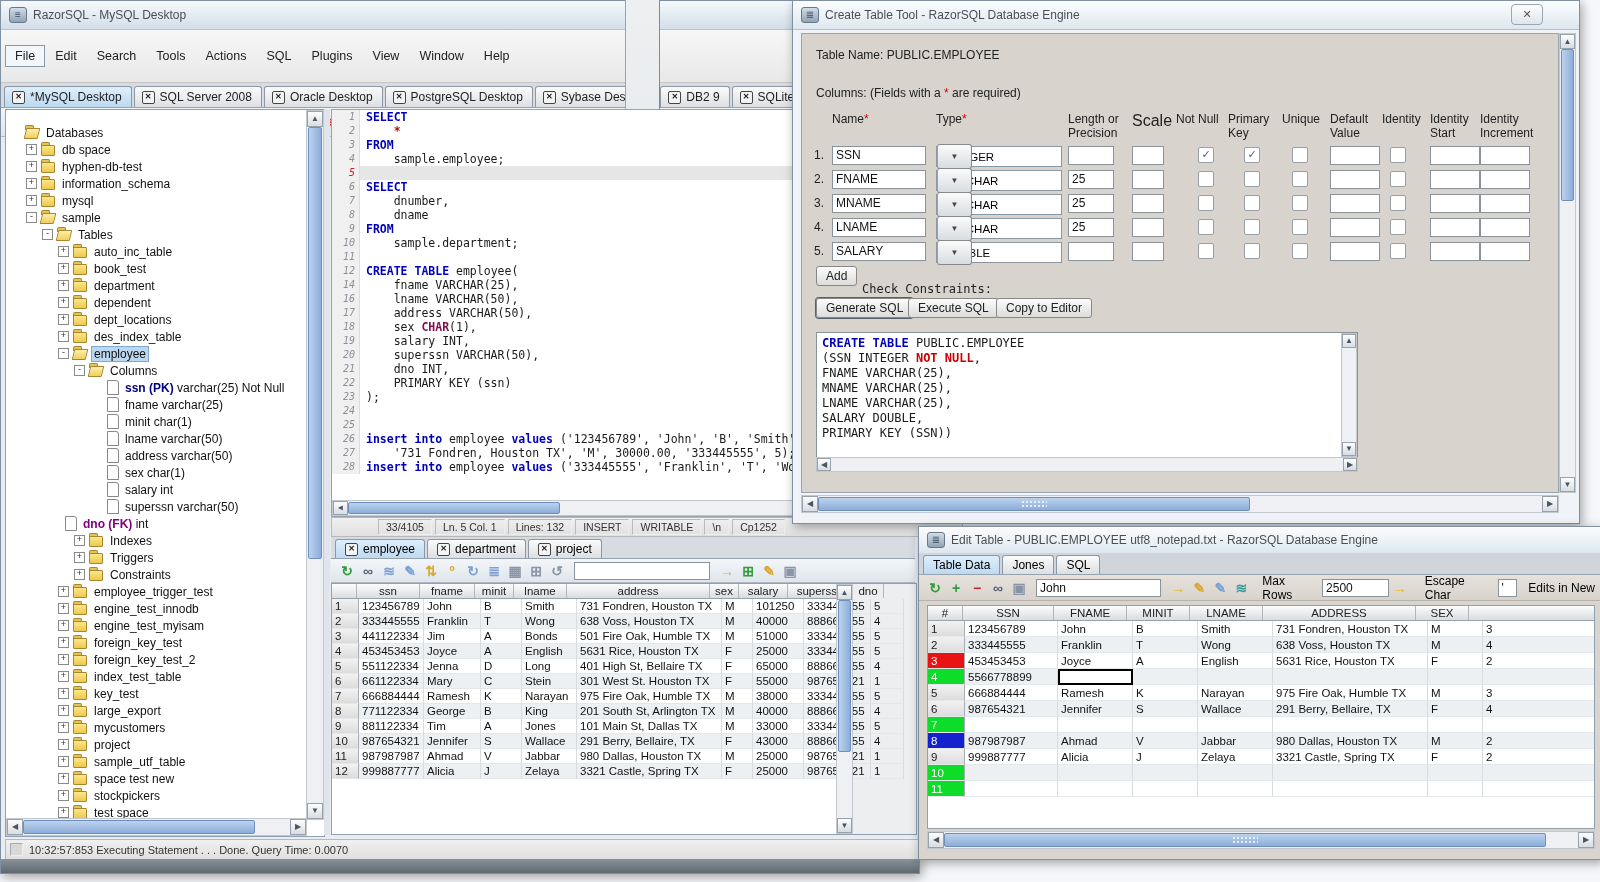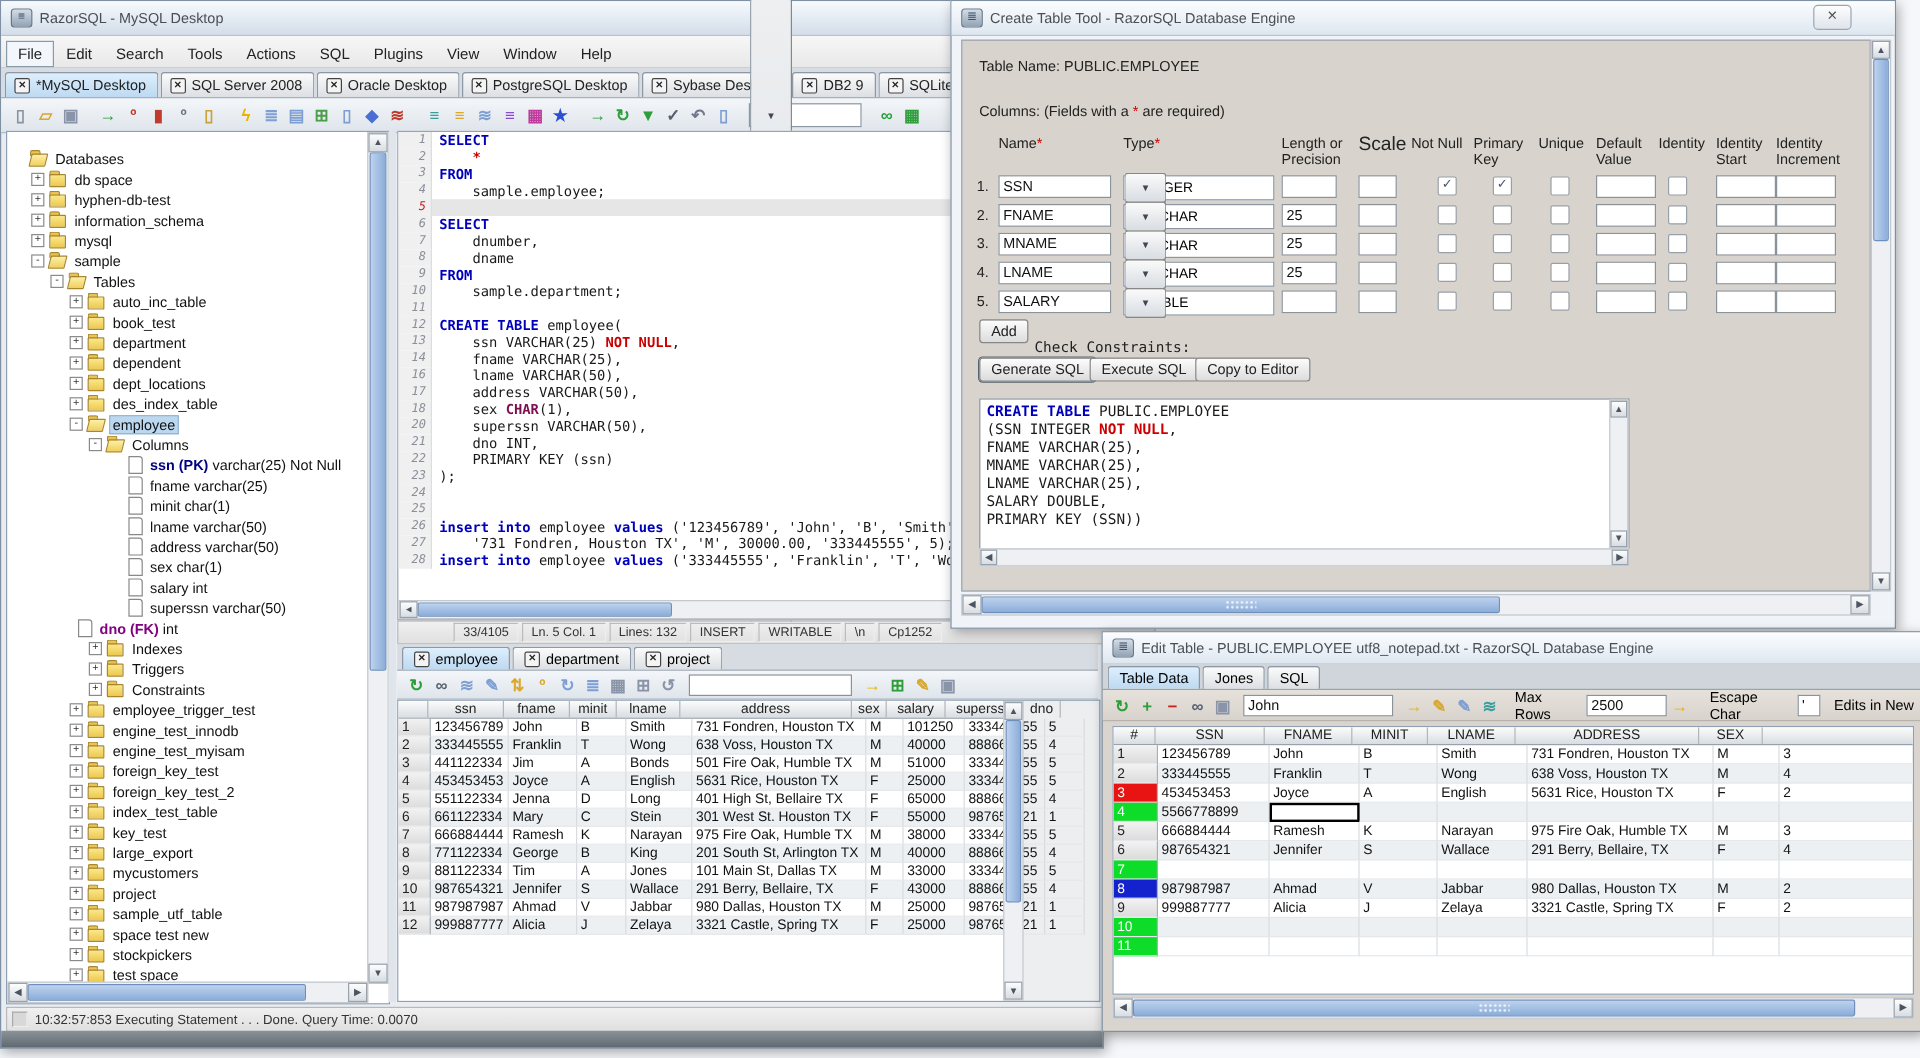--- a/index.html
+++ b/index.html
@@ -2,21 +2,21 @@
 <html><head>
 <meta charset="utf-8">
 <style>
   html,body{margin:0;padding:0;background:#f5f7fa;font-family:"Liberation Sans",sans-serif;}
   #stage{position:relative;width:1600px;height:882px;overflow:hidden;background:#f5f7fa;}
   .win{position:absolute;background:#e9edf2;border:1px solid #7f90a2;box-shadow:2px 3px 10px rgba(0,0,0,.35);}
   .titlebar{height:28px;background:linear-gradient(#f7fafd,#e2eaf2 55%,#d4dee9);border-bottom:1px solid #b6c2cf;display:flex;align-items:center;padding:0 8px;gap:6px;}
   .title-text{font-size:12px;color:#4a4f55;white-space:nowrap;overflow:hidden;}
   .app-ico{width:16px;height:14px;flex:none;border-radius:3px;background:linear-gradient(#d3dce6,#93a3b4);border:1px solid #66788a;color:#394f6b;font-size:10px;line-height:13px;text-align:center;}
   .closebox{position:absolute;top:3px;width:30px;height:19px;background:linear-gradient(#fdfdfd,#dfe5ec);border:1px solid #9aa6b2;border-radius:4px;font-size:11px;color:#555;text-align:center;line-height:18px;}
-  .menubar{display:flex;align-items:flex-end;height:26px;background:linear-gradient(#f7f7f7,#e8e8e8);border-bottom:1px solid #c6c6c6;padding:0 4px;font-size:12.5px;color:#222;}
+  .menubar{display:flex;align-items:center;height:26px;background:linear-gradient(#f7f7f7,#e8e8e8);border-bottom:1px solid #c6c6c6;padding:13px 4px;font-size:12.5px;color:#222;}
   .menu-item{padding:3px 9px;border:1px solid transparent;}
   .menu-item.focused{border:1px solid #8a9ba8;background:#f3f7fb;}
   .conntabs{display:flex;align-items:flex-end;height:24px;background:#d6dce2;border-bottom:1px solid #97a3af;padding-left:3px;gap:2px;}
   .ctab{display:flex;align-items:center;gap:5px;font-size:12px;padding:3px 9px 3px 7px;border:1px solid #8d98a4;border-bottom:none;background:linear-gradient(#fbfbfb,#dcdfe3);border-radius:3px 3px 0 0;color:#222;white-space:nowrap;}
   .ctab.active{background:linear-gradient(#ddeffd,#bdd9f1);}
   .xbox{display:inline-block;width:11px;height:11px;flex:none;border:1px solid #444;border-radius:2px;background:#f4f4f4;font-size:8px;line-height:10px;text-align:center;color:#222;font-weight:bold;}
   .toolbar{display:flex;align-items:center;height:28px;background:linear-gradient(#f3f6f9,#dfe5eb);border-bottom:1px solid #aeb9c5;padding:0 6px;gap:1px;}
   .tbi{width:20px;height:20px;flex:none;display:flex;align-items:center;justify-content:center;font-size:14px;font-weight:bold;}
   .tbsep{width:9px;flex:none;}
   .ddl{display:inline-flex;align-items:center;background:#fff;border:1px solid #8a96a2;height:18px;font-size:12px;}
@@ -393,25 +393,25 @@
           <div class="eln"><span class="gut">3</span><span class="code"><span class="tk-k">FROM</span></span></div>
           <div class="eln"><span class="gut">4</span><span class="code"><span class="tk-p">    sample.employee;</span></span></div>
           <div class="eln cur"><span class="gut">5</span><span class="code"></span></div>
           <div class="eln"><span class="gut">6</span><span class="code"><span class="tk-k">SELECT</span></span></div>
           <div class="eln"><span class="gut">7</span><span class="code"><span class="tk-p">    dnumber,</span></span></div>
           <div class="eln"><span class="gut">8</span><span class="code"><span class="tk-p">    dname</span></span></div>
           <div class="eln"><span class="gut">9</span><span class="code"><span class="tk-k">FROM</span></span></div>
           <div class="eln"><span class="gut">10</span><span class="code"><span class="tk-p">    sample.department;</span></span></div>
           <div class="eln"><span class="gut">11</span><span class="code"></span></div>
           <div class="eln"><span class="gut">12</span><span class="code"><span class="tk-k">CREATE TABLE</span><span class="tk-p"> employee(</span></span></div>
-          <div class="eln"><span class="gut">13</span><span class="code"><span class="tk-p">    ssn VARCHAR(25) </span><span class="tk-r">NOT NULL</span><span class="tk-p">,</span></span></div>
           <div class="eln"><span class="gut">14</span><span class="code"><span class="tk-p">    fname VARCHAR(25),</span></span></div>
           <div class="eln"><span class="gut">16</span><span class="code"><span class="tk-p">    lname VARCHAR(50),</span></span></div>
           <div class="eln"><span class="gut">17</span><span class="code"><span class="tk-p">    address VARCHAR(50),</span></span></div>
           <div class="eln"><span class="gut">18</span><span class="code"><span class="tk-p">    sex </span><span class="tk-t">CHAR</span><span class="tk-p">(1),</span></span></div>
+          <div class="eln"><span class="gut">19</span><span class="code"><span class="tk-p">    salary INT,</span></span></div>
           <div class="eln"><span class="gut">20</span><span class="code"><span class="tk-p">    superssn VARCHAR(50),</span></span></div>
           <div class="eln"><span class="gut">21</span><span class="code"><span class="tk-p">    dno INT,</span></span></div>
           <div class="eln"><span class="gut">22</span><span class="code"><span class="tk-p">    PRIMARY KEY (ssn)</span></span></div>
           <div class="eln"><span class="gut">23</span><span class="code"><span class="tk-p">);</span></span></div>
           <div class="eln"><span class="gut">24</span><span class="code"></span></div>
           <div class="eln"><span class="gut">25</span><span class="code"></span></div>
           <div class="eln"><span class="gut">26</span><span class="code"><span class="tk-k">insert into</span><span class="tk-p"> employee </span><span class="tk-k">values</span><span class="tk-p"> ('123456789', 'John', 'B', 'Smith',</span></span></div>
           <div class="eln"><span class="gut">27</span><span class="code"><span class="tk-p">    '731 Fondren, Houston TX', 'M', 30000.00, '333445555', 5);</span></span></div>
           <div class="eln"><span class="gut">28</span><span class="code"><span class="tk-k">insert into</span><span class="tk-p"> employee </span><span class="tk-k">values</span><span class="tk-p"> ('333445555', 'Franklin', 'T', 'Wong</span></span></div>
         </div>

